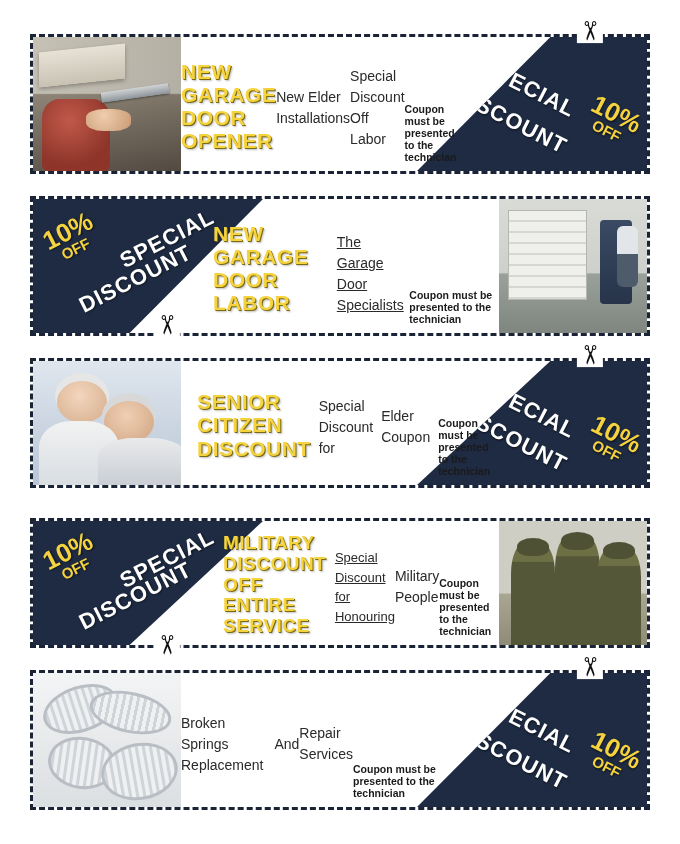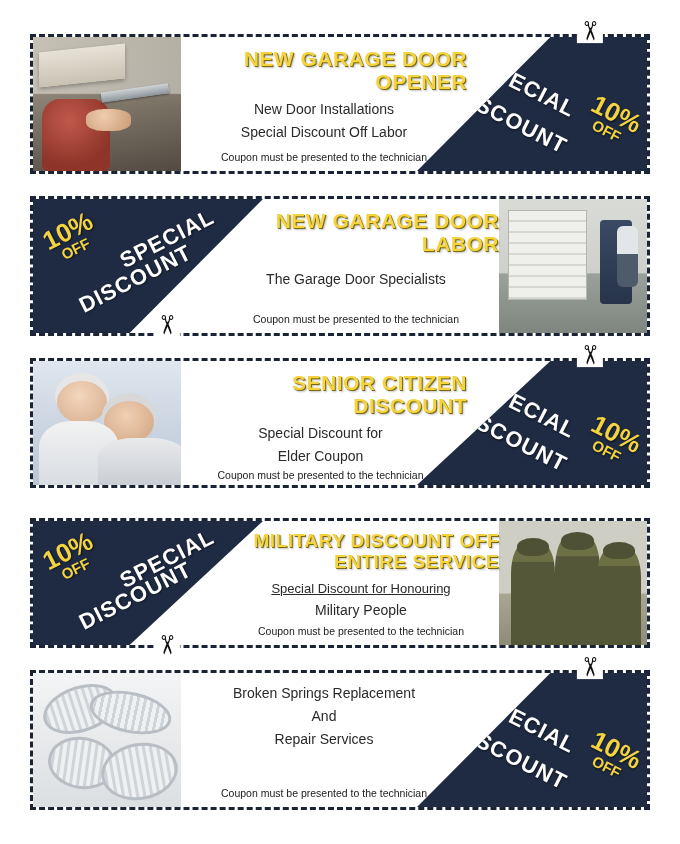--- a/index.html
+++ b/index.html
@@ -206,25 +206,25 @@
   .pct .off { font-size: 15px; display:block; margin-left: 10px; }
   .pct.right-pos { right: 8px; top: 48%; transform: rotate(27deg); }
   .pct.left-pos { left: 12px; top: 14%; transform: rotate(-27deg); }
 
   
   .center {
     position: absolute;
     top: 0; bottom: 0;
     z-index: 30;
     display: flex;
-    flex-direction: column;
+    flex-direction: row;
     align-items: center;
     justify-content: flex-start;
     padding-top: 10px;
-    text-align: right;
+    text-align: left;
     box-sizing: border-box;
   }
   .headline {
     color: #f5d33f;
     font-weight: bold;
     font-size: 21px;
     letter-spacing: .5px;
     text-transform: uppercase;
     text-shadow: 1px 1px 0 #7a6a10, 2px 2px 2px rgba(0,0,0,.25);
     line-height: 1.1;
@@ -232,21 +232,21 @@
   }
   .subline {
     color: #2a2a2a;
     font-size: 14px;
     line-height: 1.5;
     margin-bottom: 2px;
   }
   .footnote {
     color: #1a1a1a;
     font-size: 10.5px;
-    font-weight: normal;
+    font-weight: bold;
     margin-top: auto;
     margin-bottom: 8px;
   }
 </style>
 </head>
 <body>
 
 <div class="page">
 
   <div class="coupon" style="top:34px;height:140px;">
@@ -259,21 +259,21 @@
       <div class="wedge right">
         <span class="wedge-text w-special">SPECIAL</span>
         <span class="wedge-text w-discount">DISCOUNT</span>
       </div>
       <div class="pct right-pos">
         <span class="num">10%</span>
         <span class="off">OFF</span>
       </div>
       <div class="center" style="left:148px;right:180px;">
         <div class="headline">NEW GARAGE DOOR OPENER</div>
-        <div class="subline">New Door Installations</div>
+        <div class="subline">New Elder Installations</div>
         <div class="subline">Special Discount Off Labor</div>
         <div class="footnote">Coupon must be presented to the technician</div>
       </div>
     </div>
   </div>
   <span class="scissors" style="left:578px;top:18px;">✂</span>
 
   <div class="coupon" style="top:196px;height:140px;">
     <div class="coupon-inner">
       <div class="photo right">
@@ -283,21 +283,21 @@
       <div class="wedge left">
         <span class="wedge-text w-special">SPECIAL</span>
         <span class="wedge-text w-discount">DISCOUNT</span>
       </div>
       <div class="pct left-pos">
         <span class="num">10%</span>
         <span class="off">OFF</span>
       </div>
       <div class="center" style="left:180px;right:148px;">
         <div class="headline">NEW GARAGE DOOR LABOR</div>
-        <div class="subline" style="margin-top:8px;">The Garage Door Specialists</div>
+        <div class="subline" style="margin-top:8px;text-decoration:underline;">The Garage Door Specialists</div>
         <div class="footnote">Coupon must be presented to the technician</div>
       </div>
     </div>
   </div>
   <span class="scissors" style="left:155px;top:312px;">✂</span>
 
   <div class="coupon" style="top:358px;height:130px;">
     <div class="coupon-inner">
       <div class="photo left">
         <div class="img-senior">
@@ -308,21 +308,21 @@
         </div>
       </div>
       <div class="wedge right">
         <span class="wedge-text w-special">SPECIAL</span>
         <span class="wedge-text w-discount">DISCOUNT</span>
       </div>
       <div class="pct right-pos">
         <span class="num">10%</span>
         <span class="off">OFF</span>
       </div>
-      <div class="center" style="left:141px;right:180px;">
+      <div class="center" style="left:164px;right:180px;gap:8px;">
         <div class="headline">SENIOR CITIZEN DISCOUNT</div>
         <div class="subline">Special Discount for</div>
         <div class="subline">Elder Coupon</div>
         <div class="footnote">Coupon must be presented to the technician</div>
       </div>
     </div>
   </div>
   <span class="scissors" style="left:578px;top:342px;">✂</span>
 
   <div class="coupon" style="top:518px;height:130px;">

